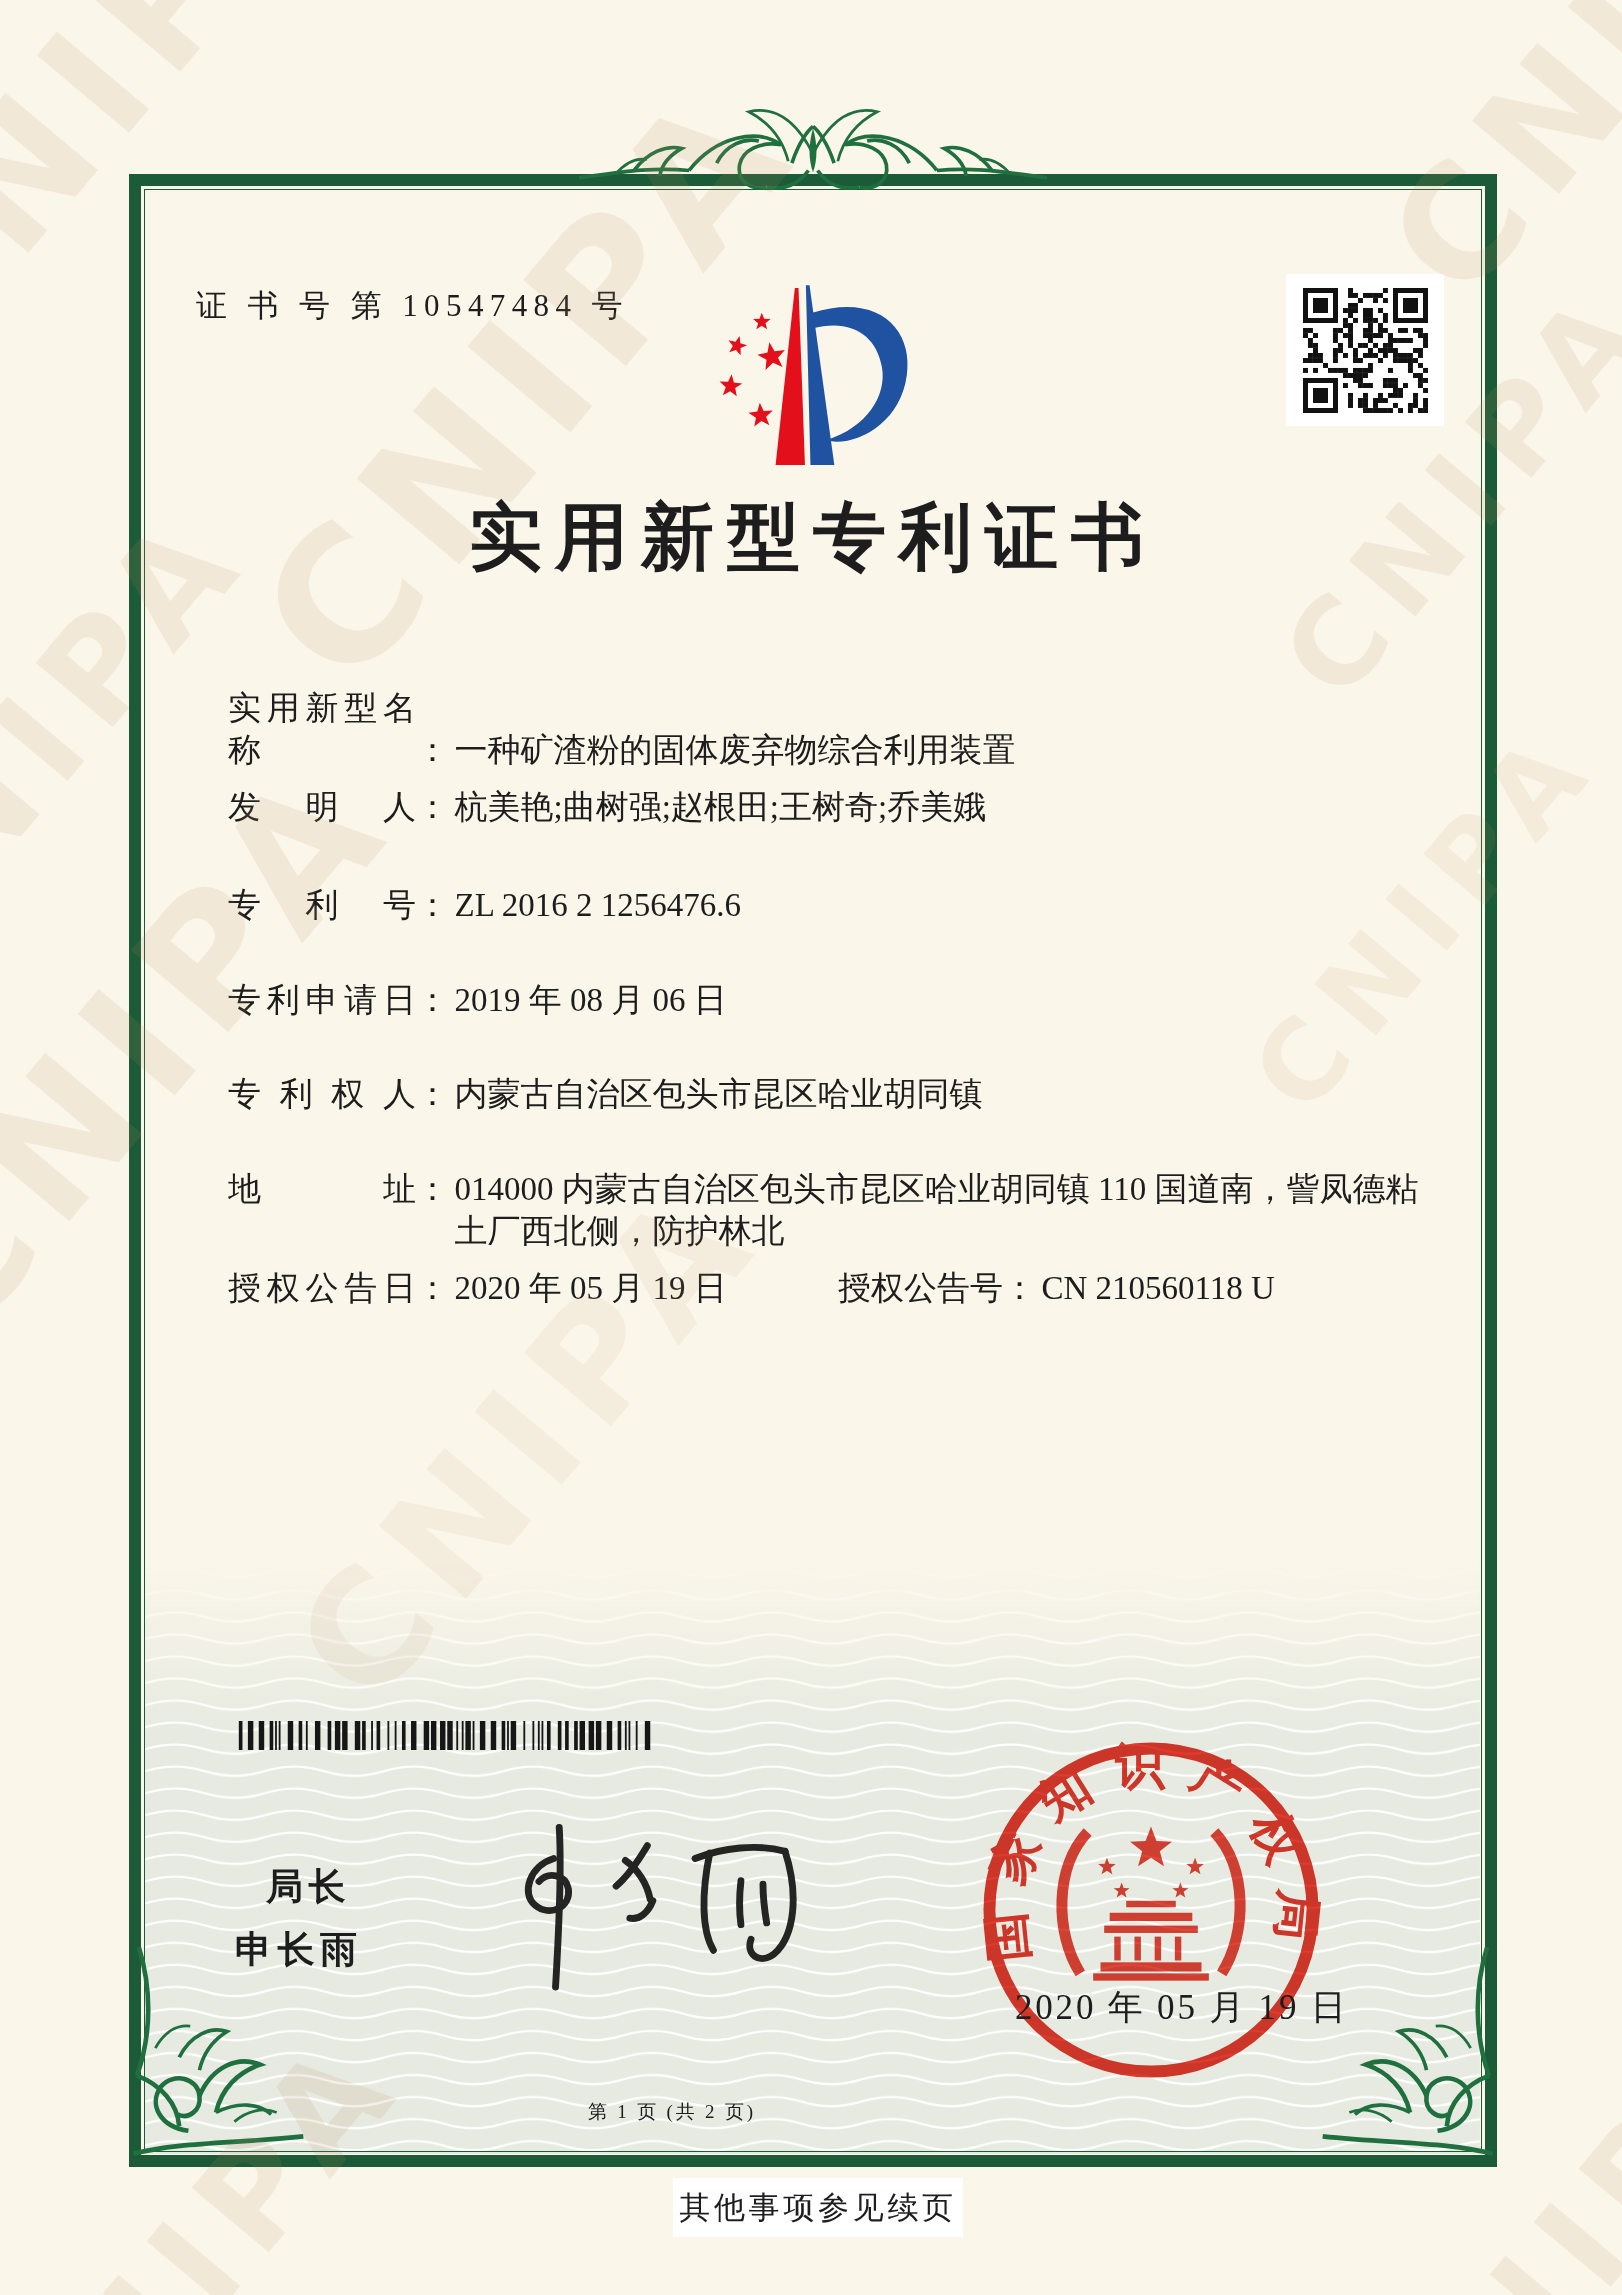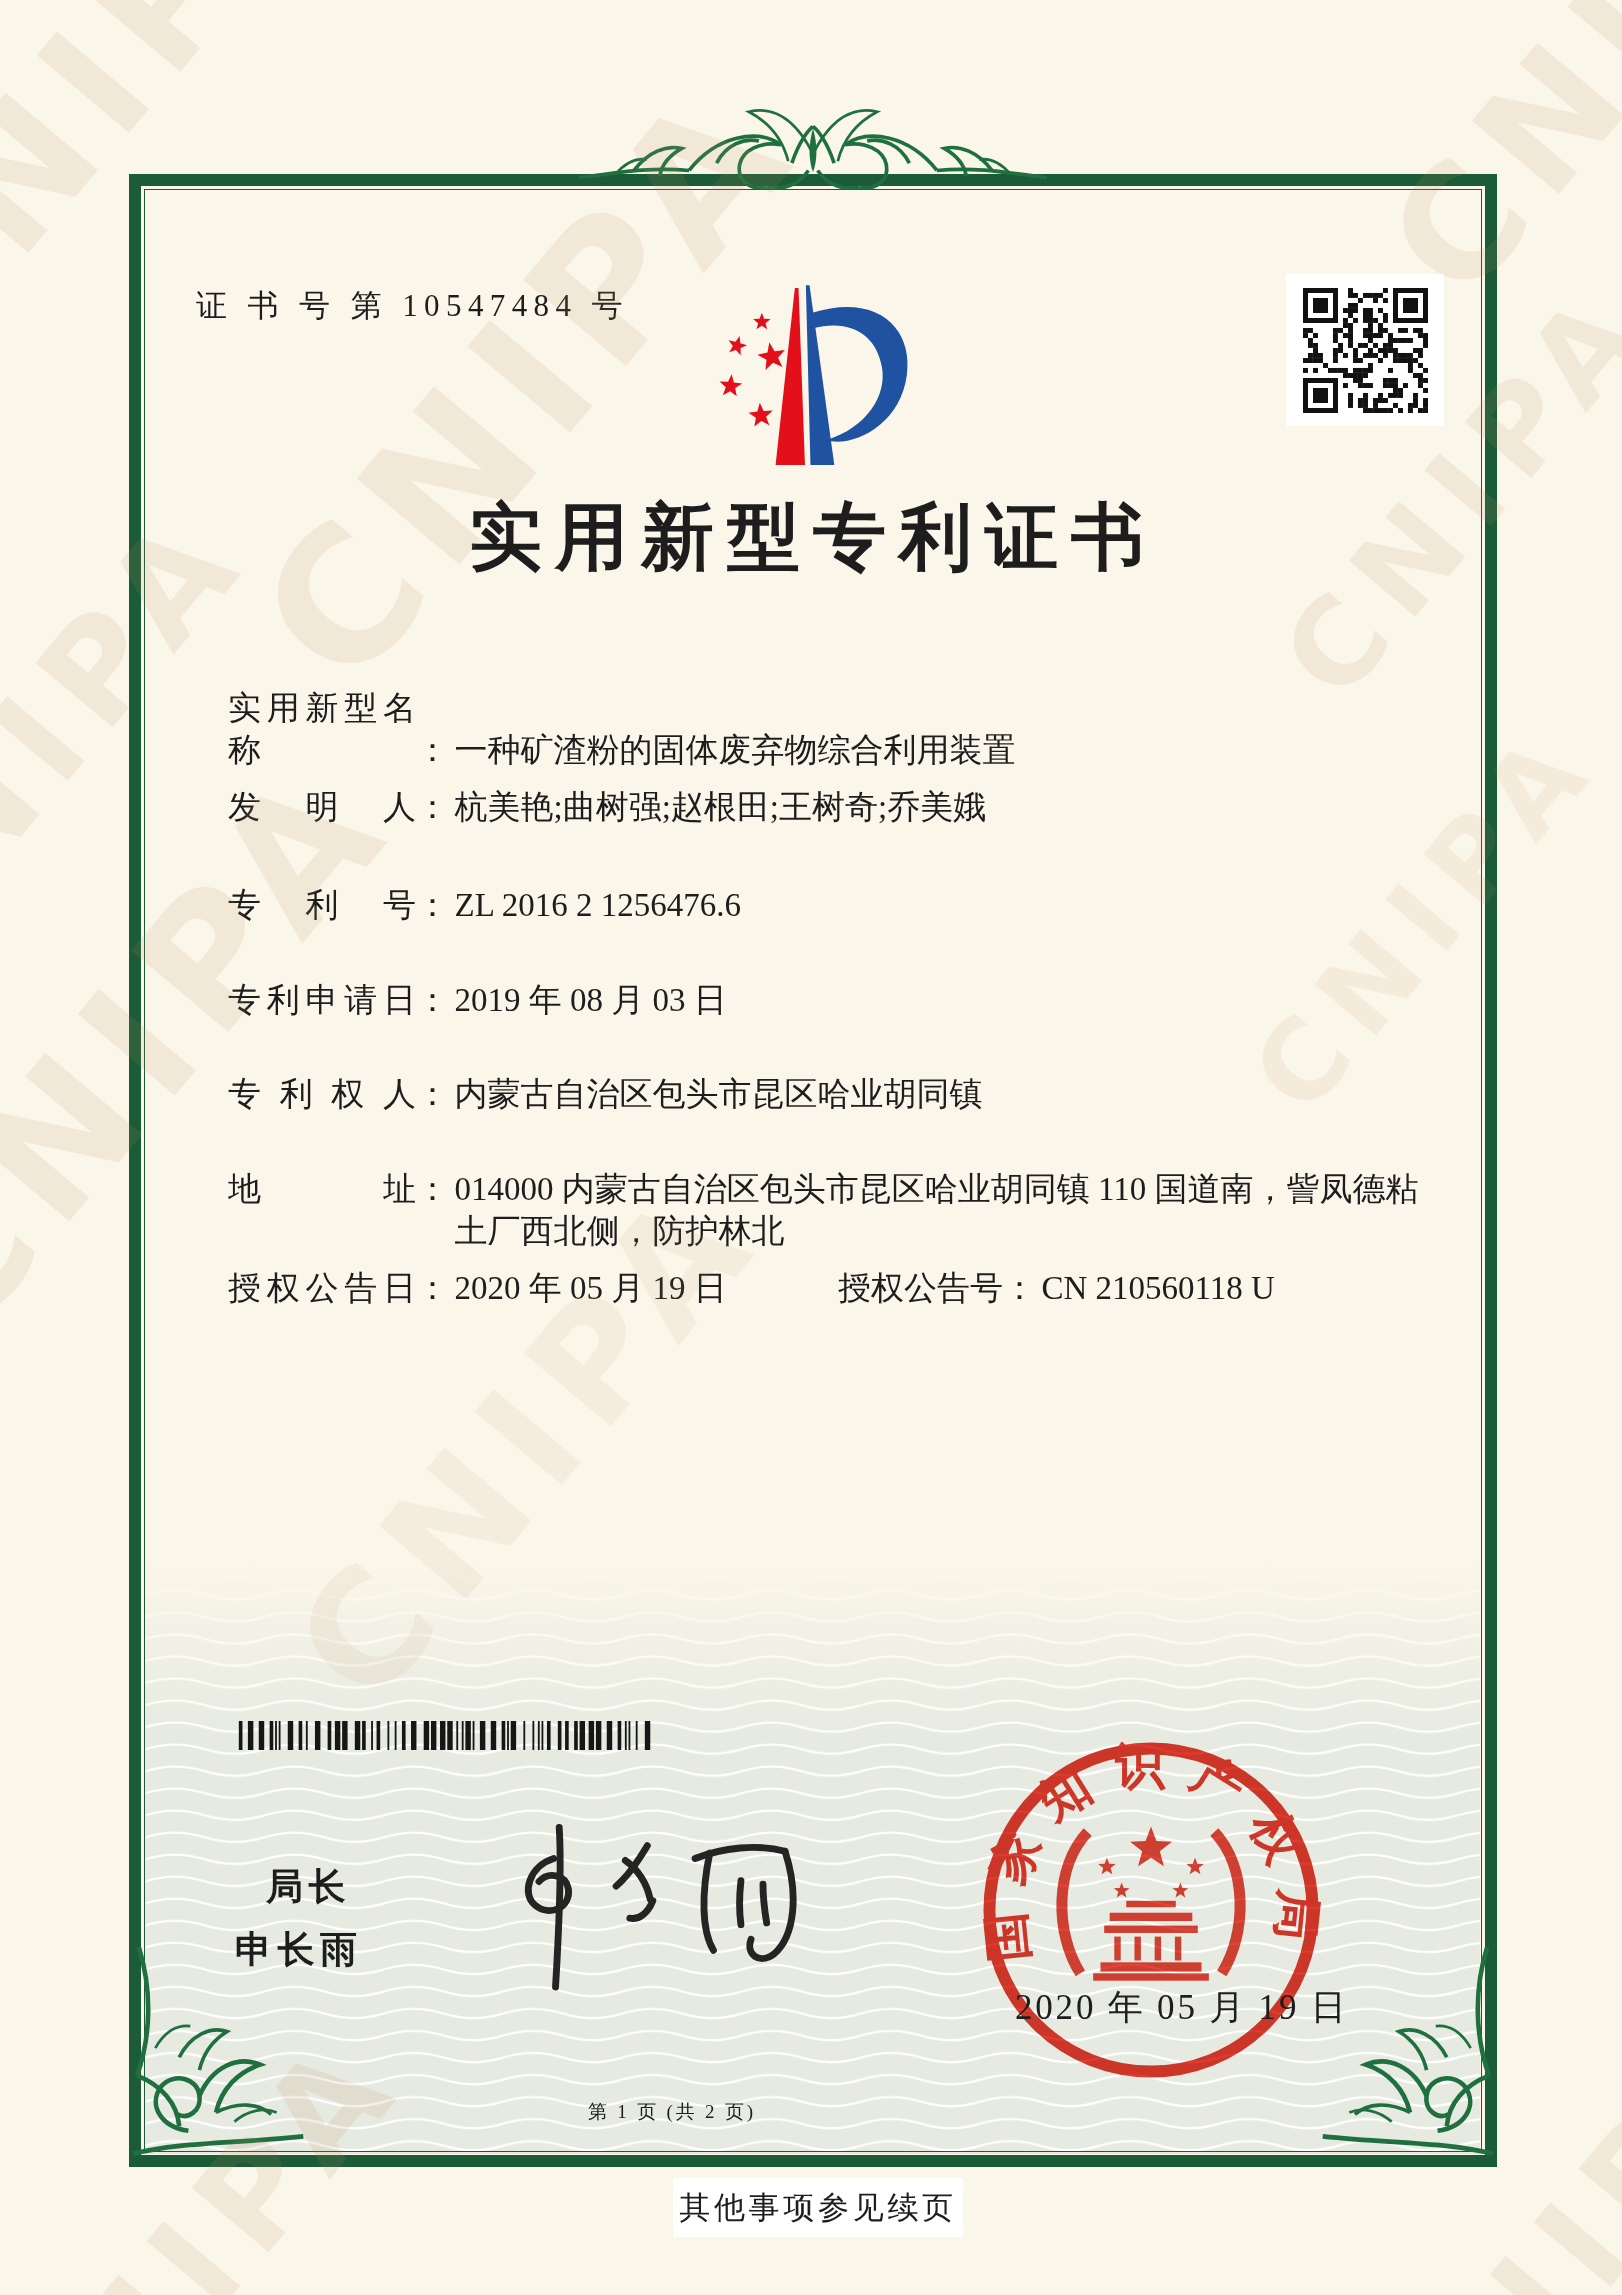--- a/index.html
+++ b/index.html
@@ -355,21 +355,21 @@
     <span class="fvalue">杭美艳;曲树强;赵根田;王树奇;乔美娥</span>
   </div>
   <div class="abs field" style="top:884px;">
     <span class="flabel">专利号</span>
       <span>：</span>
     <span class="fvalue">ZL 2016 2 1256476.6</span>
   </div>
   <div class="abs field" style="top:979px;">
     <span class="flabel">专利申请日</span>
       <span>：</span>
-    <span class="fvalue">2019 年 08 月 03 日</span>
+    <span class="fvalue">2019 年 08 月 06 日</span>
   </div>
   <div class="abs field" style="top:1073px;">
     <span class="flabel">专利权人</span>
       <span>：</span>
     <span class="fvalue">内蒙古自治区包头市昆区哈业胡同镇</span>
   </div>
   <div class="abs field addr" style="top:1168px;">
     <span class="flabel">地址</span>
       <span>：</span>
     <span class="fvalue">014000 内蒙古自治区包头市昆区哈业胡同镇 110 国道南，訾凤德粘土厂西北侧，防护林北</span>

